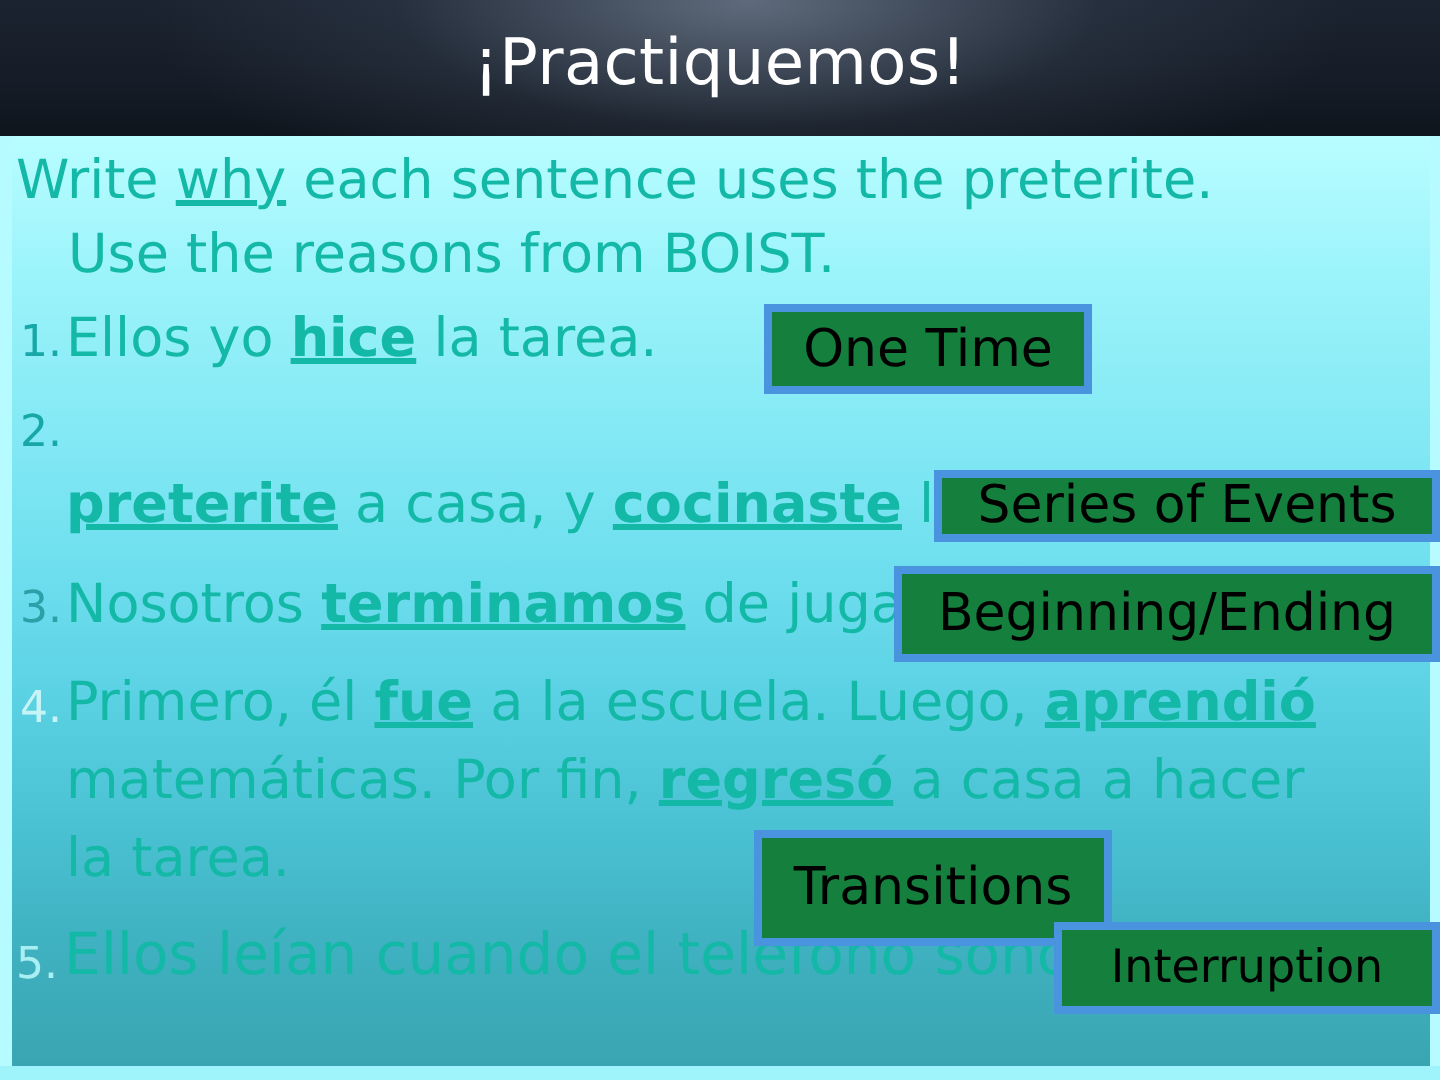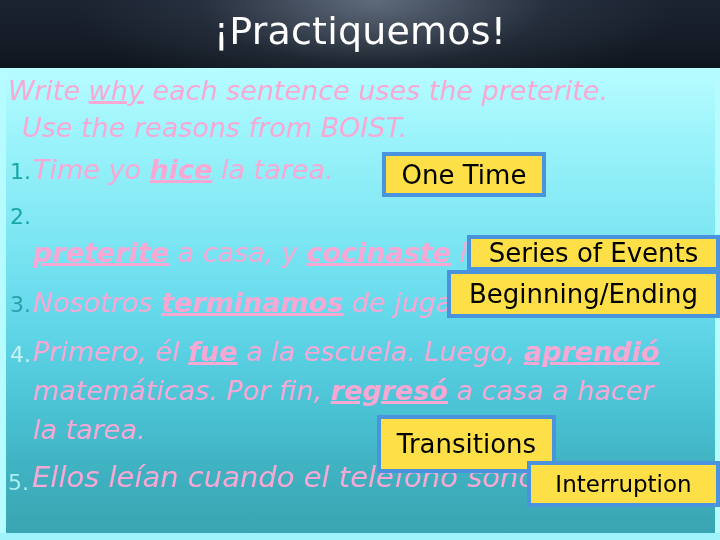--- a/index.html
+++ b/index.html
@@ -33,21 +33,21 @@
       linear-gradient(180deg, #1b2330 0%, #161d28 55%, #0f151d 100%);
     overflow: hidden;
   }
   #title-text {
     position: absolute;
     left: 0;
     top: 3px;
     width: 720px;
     text-align: center;
     color: #ffffff;
-    font-size: 38px;
+    font-size: 32px;
     line-height: 56px;
     font-weight: 400;
     letter-spacing: 0.2px;
     white-space: nowrap;
   }
 
   
   #body-panel {
     position: absolute;
     left: 0;
@@ -79,26 +79,25 @@
         #6fdfef 46%,
         #5bd2e4 60%,
         #4ac2d3 74%,
         #3fb1c0 87%,
         #3aa5b2 100%);
   }
 
   
   .line {
     position: absolute;
-    color: #f9a8d4;
+    color: #14b8a6;
     font-size: 27px;
     line-height: 30px;
     white-space: nowrap;
     font-weight: 400;
-    font-style: italic;
   }
   .line b {
     font-weight: 700;
     text-decoration: underline;
     text-decoration-thickness: 3px;
     text-underline-offset: 1px;
   }
   .line u {
     text-decoration: underline;
     text-decoration-thickness: 3px;
@@ -108,21 +107,21 @@
     position: absolute;
     font-size: 22px;
     line-height: 30px;
     font-weight: 400;
     white-space: nowrap;
   }
 
   
   .answer-box {
     position: absolute;
-    background: #fde047;
+    background: #15803d;
     border: 4px solid #4a93de;
     box-sizing: border-box;
     color: #000000;
     font-size: 26px;
     line-height: 1;
     display: flex;
     align-items: center;
     justify-content: center;
     white-space: nowrap;
     overflow: hidden;
@@ -139,24 +138,24 @@
 
   <div id="body-panel">
     <div id="body-fill"></div>
     <div id="body-border-l"></div>
     <div id="body-border-r"></div>
     <div id="body-border-b"></div>
   </div>
 
   <div class="line" style="left:8px; top:76px;"><span>Write </span><u>why</u><span> each sentence uses the preterite.</span></div>
 
-  <div class="line" style="left:22px; top:113px;">Use the reasons from BOIST.</div>
+  <div class="line" style="left:34px; top:113px;">Use the reasons from BOIST.</div>
 
   <div class="num" style="left: 10px; top: 157px; color: rgb(23, 167, 167);">1.</div>
-  <div class="line" style="left:33px; top:155px;"><span>Time yo </span><b>hice</b><span> la tarea.</span></div>
+  <div class="line" style="left:33px; top:155px;"><span>Ellos yo </span><b>hice</b><span> la tarea.</span></div>
 
   <div class="num" style="left: 10px; top: 202px; color: rgb(23, 167, 167);">2.</div>
 
   <div class="line" style="left:33px; top:238px;"><b>preterite</b><span> a casa, y </span><b>cocinaste</b><span> la cena.</span></div>
 
   <div class="num" style="left: 10px; top: 290px; color: rgb(43, 160, 168);">3.</div>
   <div class="line" style="left:33px; top:288px;"><span>Nosotros </span><b>terminamos</b><span> de jugar.</span></div>
 
   <div class="num" style="left: 10px; top: 340px; color: rgb(198, 244, 246);">4.</div>
   <div class="line" style="left:33px; top:337px;text-align:right;"><span>Primero, él </span><b>fue</b><span> a la escuela.  Luego, </span><b>aprendió</b></div>
@@ -165,19 +164,19 @@
 
   <div class="line" style="left:33px; top:415px;"><span>la tarea.</span></div>
 
   <div class="num" style="left: 8px; top: 468px; color: rgb(168, 238, 242);">5.</div>
   <div class="line" style="left:32px; top:462px; font-size:29px;"><span>Ellos leían cuando el teléfono sonó.</span></div>
 
   <div class="answer-box" style="left:382px; top:152px; width:164px; height:45px;">One Time</div>
 
   <div class="answer-box" style="left:467px; top:235px; width:253px; height:36px;">Series of Events</div>
 
-  <div class="answer-box" style="left:447px; top:270px; width:273px; height:48px;">Beginning/Ending</div>
+  <div class="answer-box" style="left:447px; top:283px; width:273px; height:48px;">Beginning/Ending</div>
 
   <div class="answer-box" style="left:377px; top:415px; width:179px; height:58px;">Transitions</div>
 
   <div class="answer-box" style="left:527px; top:461px; width:193px; height:46px; font-size:23px;">Interruption</div>
 
 </div>
 
 </body></html>

